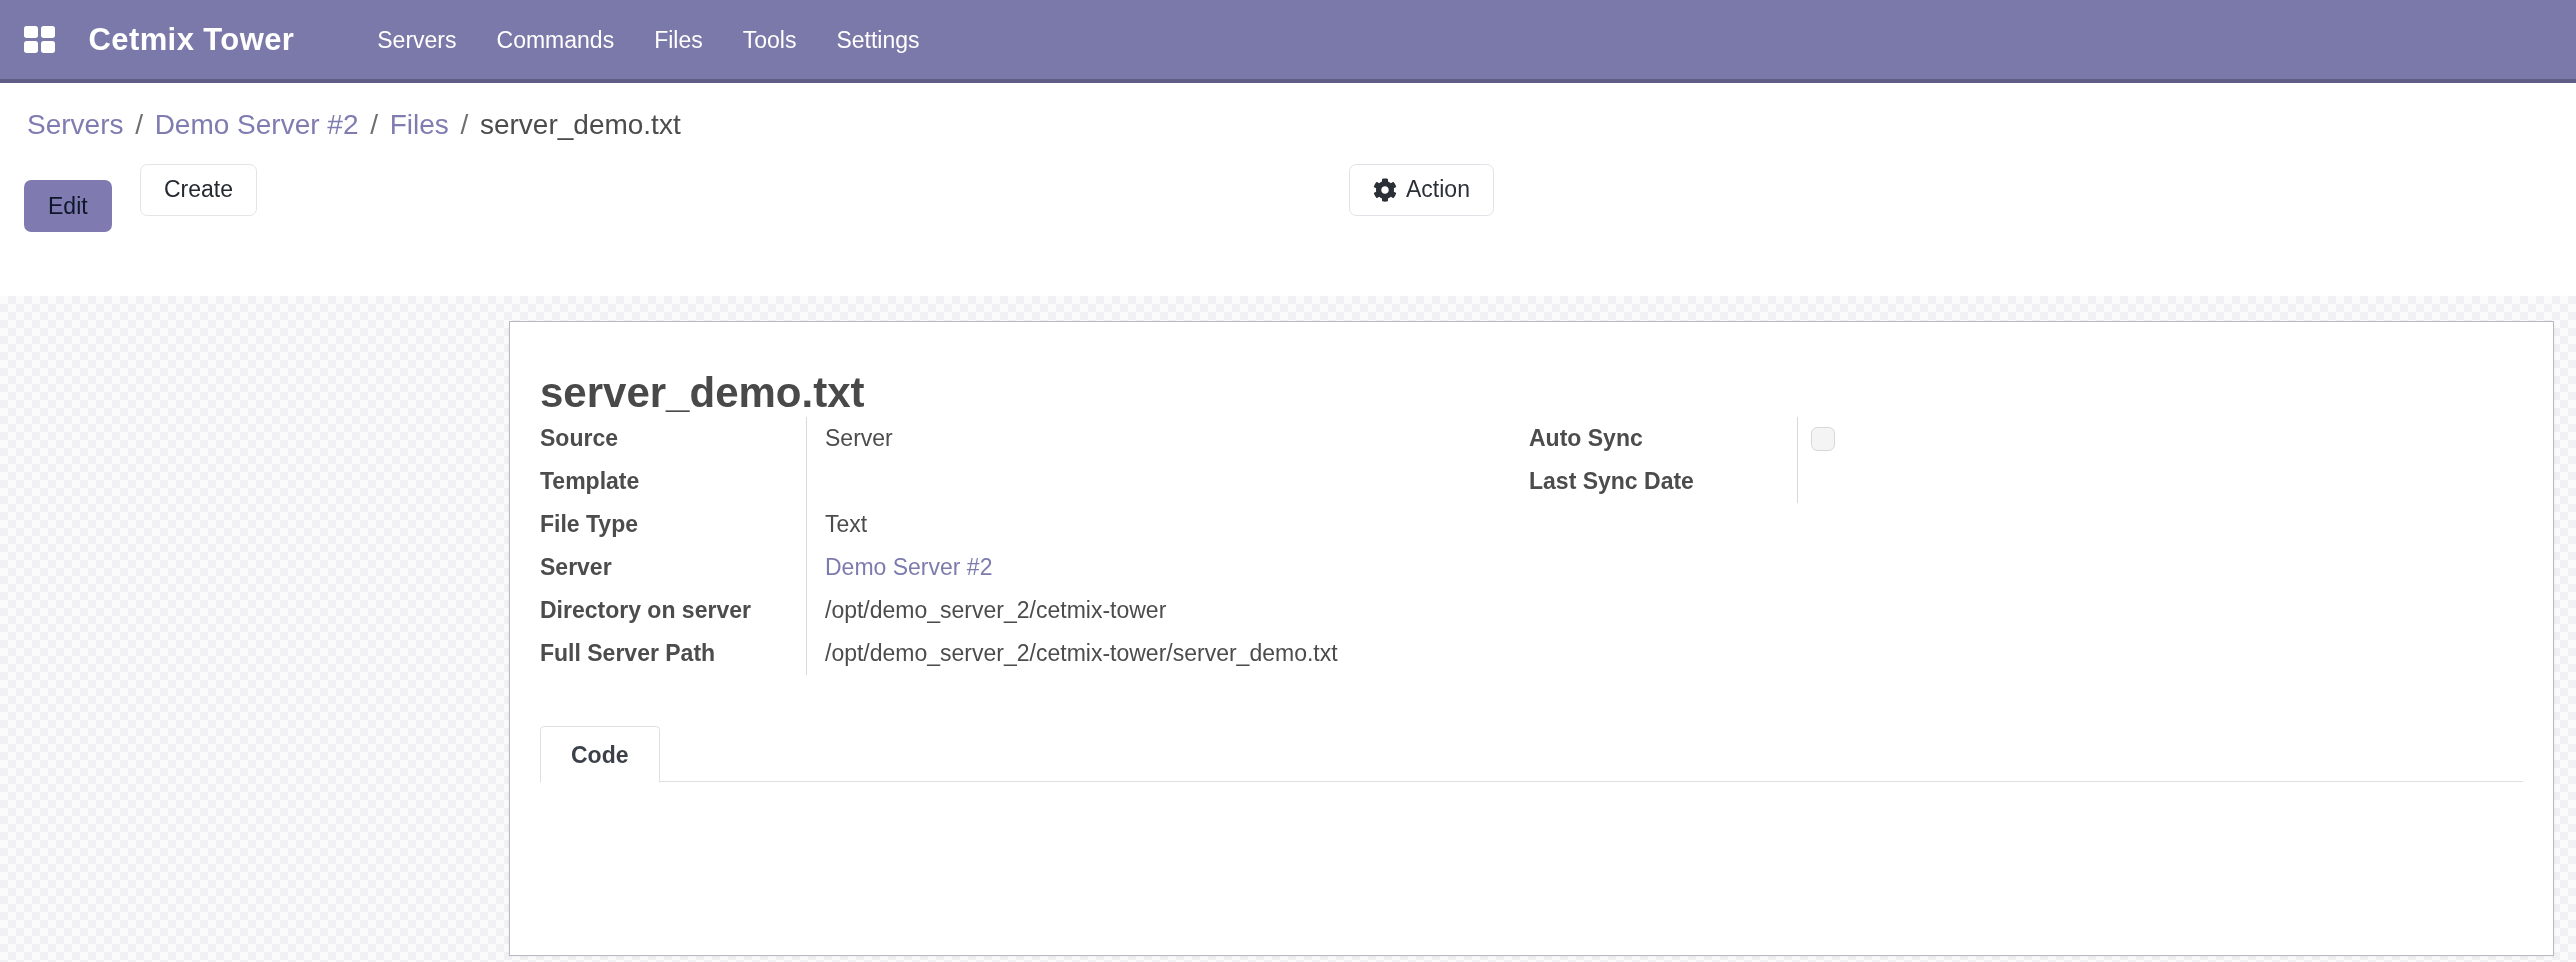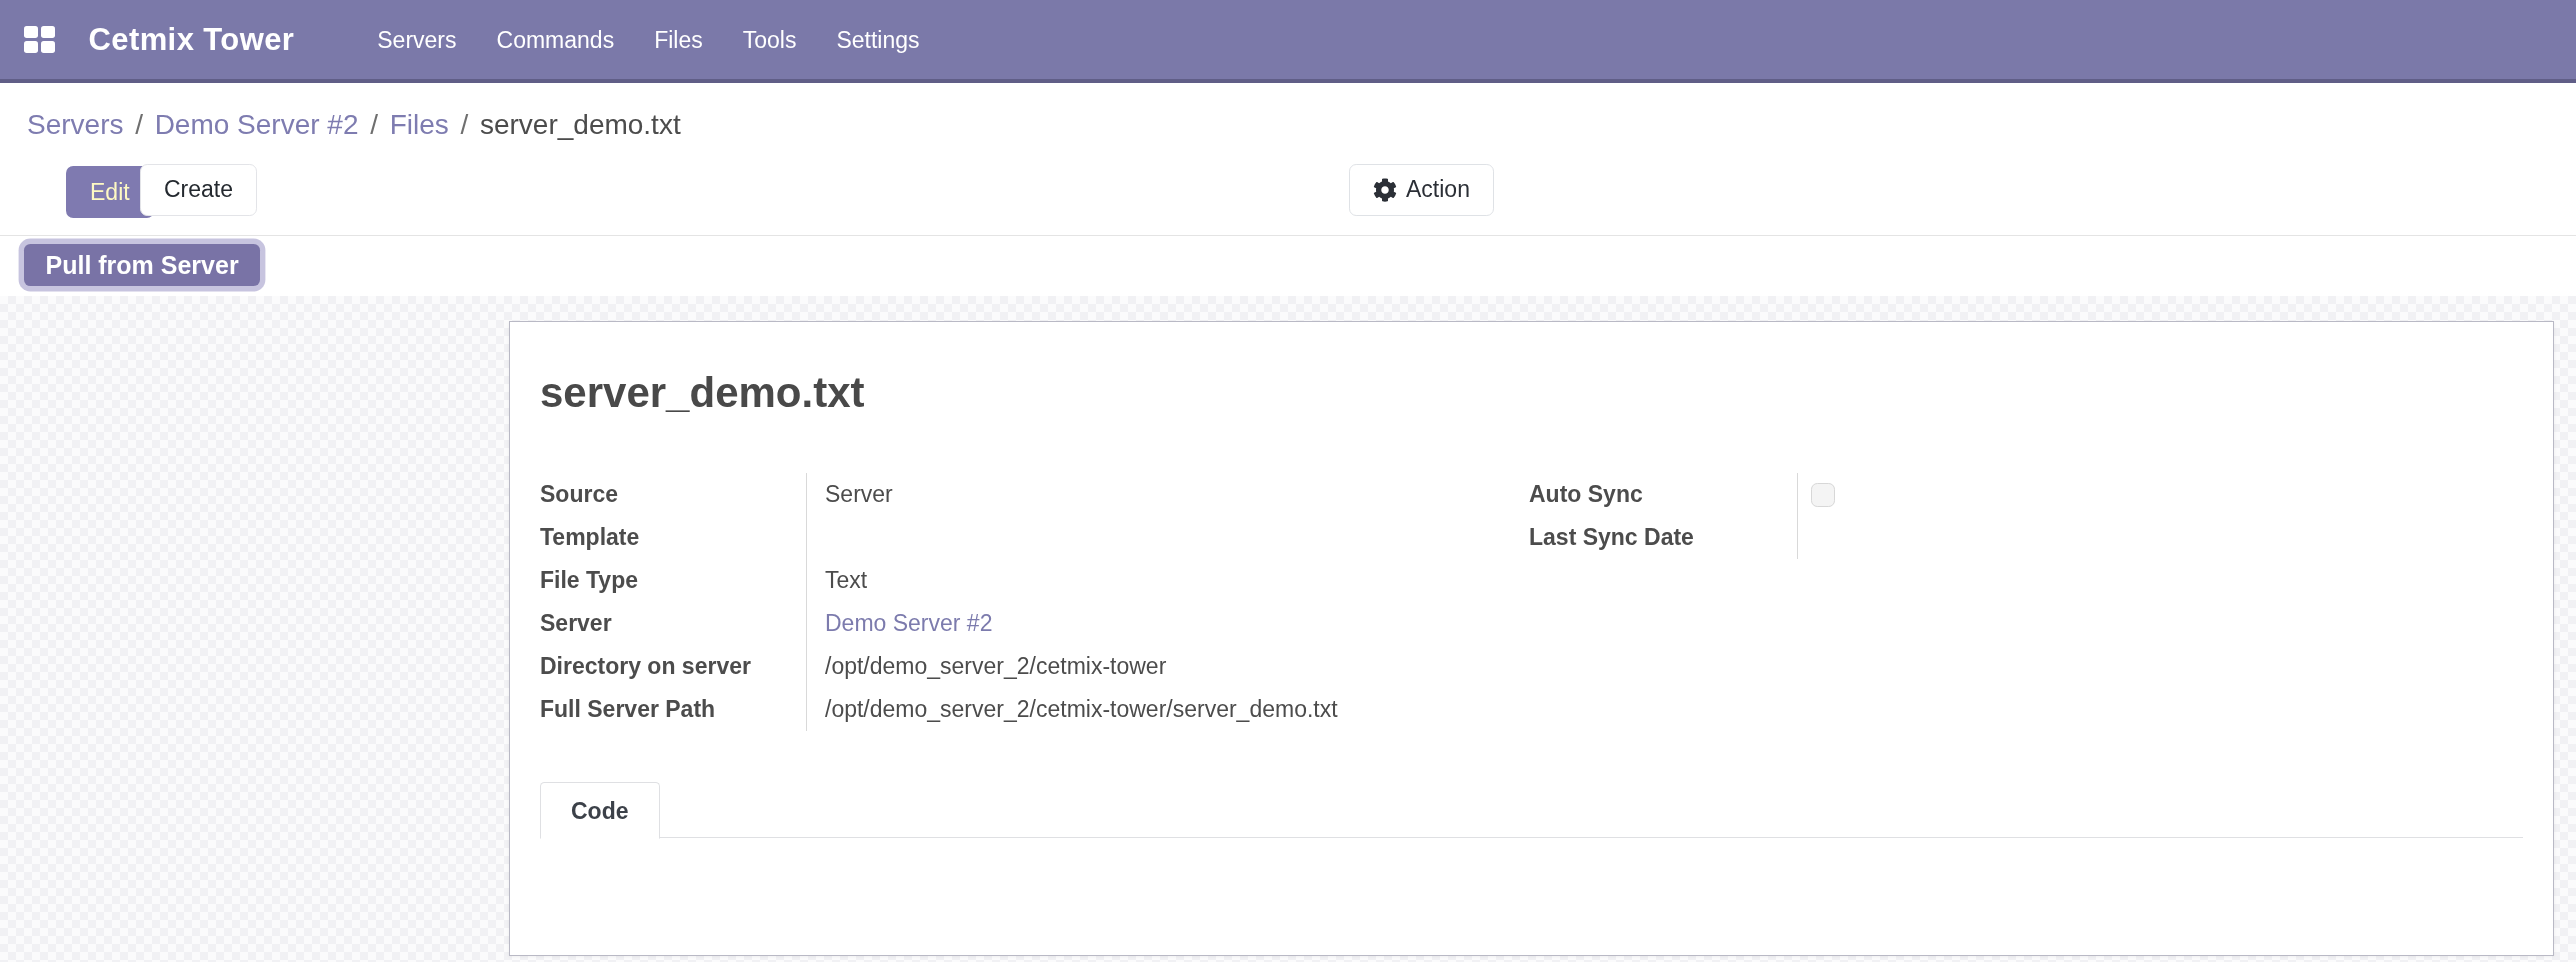--- a/index.html
+++ b/index.html
@@ -23,21 +23,21 @@
                     display:flex; align-items:center; padding-left:27px; background:#fff; }
   .breadcrumb { font-size:28px; display:flex; align-items:center; gap:11.7px; }
   .bc-link { color:#7e7cb0; cursor:pointer; }
   .bc-sep { color:#6f6f6f; }
   .bc-current { color:#4c4c4c; }
 
   
   .buttons-row { position:absolute; top:163px; left:0; width:100%; height:72px; background:#fff; }
   .btn { font-size:23px; height:52px; border-radius:7.2px; display:inline-flex;
          align-items:center; padding:0 23px; cursor:pointer; border:1.8px solid transparent; }
-  .btn-edit { position:absolute; left:24px; top:3px; background:#7f7ab0; color:#fef9c3;margin-left:42px; }
+  .btn-edit { position:absolute; left:24px; top:17px; background:#7f7ab0; color:#0f172a; }
   .btn-create { position:absolute; left:116px; top:0.9px; background:#fff; color:#24292f;
                 border-color:#e3e4e8;margin-left:24px; }
   .btn-action { position:absolute; left:1349px; top:0.9px; background:#fff; color:#2b2f36;
                 border-color:#dfe2e6; gap:9px; font-weight:500; }
   .gear-svg { width:24px; height:24px; fill:#2b2f36; }
 
   
   .statusbar { position:absolute; top:235px; left:0; width:100%; height:61px;
                background:#fff; border-top:1.8px solid #e4e4e4; }
   .btn-pull { position:absolute; left:24px; top:8px; height:42px; padding:0 21.5px;
@@ -47,21 +47,21 @@
 
   
   .content { position:absolute; top:296px; left:0; width:100%; height:666px;
              background:repeating-conic-gradient(#f1f1f4 0% 25%, #fbfbfc 0% 50%);
              background-size:16px 16px; }
   .card { position:absolute; left:509px; top:25px; width:2045px; height:635px;
           background:#fff; border:1.8px solid #b9b9c5; box-shadow:0 0.9px 3.6px rgba(0,0,0,.06);
           padding:0 30px; }
   .sheet-title { margin-top:47px; font-size:42px; font-weight:700; color:#494949; }
 
-  .form { display:grid; grid-template-columns:989px 1fr; margin-top:56px; }
+  .form { display:grid; grid-template-columns:989px 1fr; }
   .group { display:flex; flex-direction:column; }
   .f-row { display:grid; min-height:43px; align-items:stretch; }
   .group-left .f-row  { grid-template-columns:267px 1fr; }
   .group-right .f-row { grid-template-columns:269px 1fr;text-align:right; }
   .f-label { font-weight:700; color:#4c4c4c; font-size:23px; display:flex; align-items:center;
              border-right:1.8px solid #d9d9d9; padding-right:10.8px; }
   .f-value { font-size:23px; color:#4c4c4c; display:flex; align-items:center; }
   .group-left  .f-value { padding-left:18px; }
   .group-right .f-value { padding-left:12.6px; }
   .f-value.link { color:#7c7bad; cursor:pointer; }
@@ -117,23 +117,20 @@
     <button class="btn btn-edit">Edit</button>
     <button class="btn btn-create">Create</button>
     <button class="btn btn-action">
       <svg class="gear-svg" viewBox="0 0 512 512">
           <path d="M487.4 315.7l-42.6-24.6c4.3-23.2 4.3-47 0-70.2l42.6-24.6c4.9-2.8 7.1-8.6 5.5-14-11.1-35.6-30-67.8-54.7-94.6-3.8-4.1-10-5.1-14.8-2.3L380.8 110c-17.9-15.4-38.5-27.3-60.8-35.1V25.8c0-5.6-3.9-10.5-9.4-11.7-36.7-8.2-74.3-7.8-109.2 0-5.5 1.2-9.4 6.1-9.4 11.7V75c-22.2 7.9-42.8 19.8-60.8 35.1L88.7 85.5c-4.9-2.8-11-1.9-14.8 2.3-24.7 26.7-43.6 58.9-54.7 94.6-1.7 5.4.6 11.2 5.5 14L67.3 221c-4.3 23.2-4.3 47 0 70.2l-42.6 24.6c-4.9 2.8-7.1 8.6-5.5 14 11.1 35.6 30 67.8 54.7 94.6 3.8 4.1 10 5.1 14.8 2.3l42.6-24.6c17.9 15.4 38.5 27.3 60.8 35.1v49.2c0 5.6 3.9 10.5 9.4 11.7 36.7 8.2 74.3 7.8 109.2 0 5.5-1.2 9.4-6.1 9.4-11.7v-49.2c22.2-7.9 42.8-19.8 60.8-35.1l42.6 24.6c4.9 2.8 11 1.9 14.8-2.3 24.7-26.7 43.6-58.9 54.7-94.6 1.5-5.5-.7-11.3-5.6-14.1zM256 336c-44.1 0-80-35.9-80-80s35.9-80 80-80 80 35.9 80 80-35.9 80-80 80z"></path>
         </svg>
       <span>Action</span>
     </button>
   </div>
 
-  <div class="statusbar">
-    <button class="btn-pull">Pull from Server</button>
-  </div>
 
   <div class="content">
     <div class="card">
       <h1 class="sheet-title">server_demo.txt</h1>
 
       <div class="form">
 
         <div class="group group-left">
           <div class="f-row">
             <div class="f-label">Source</div>

